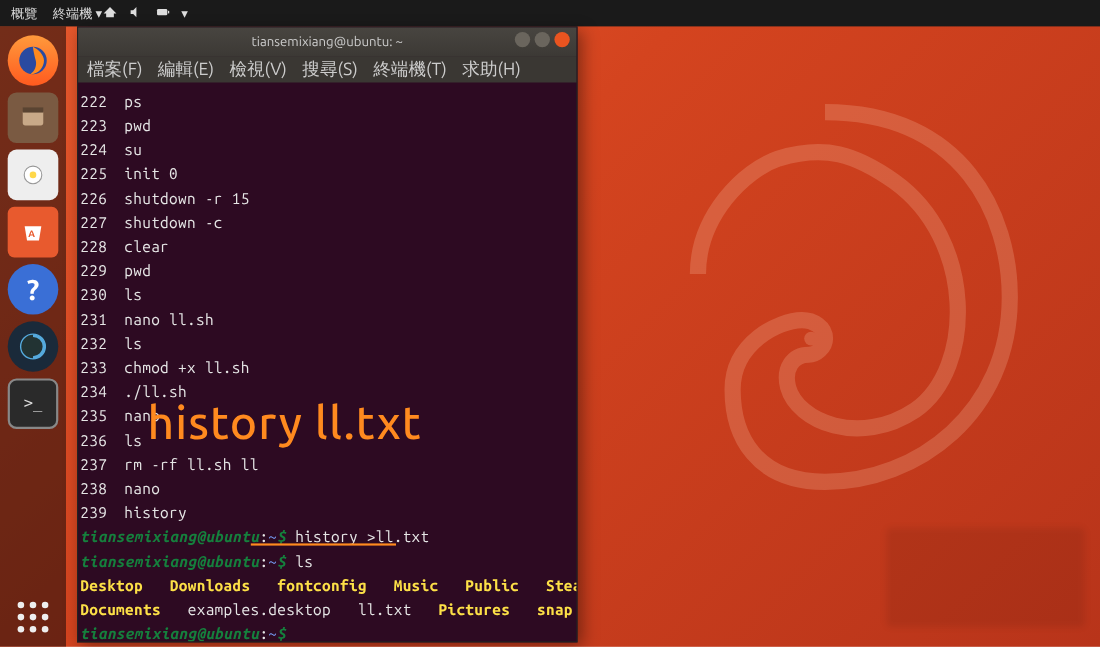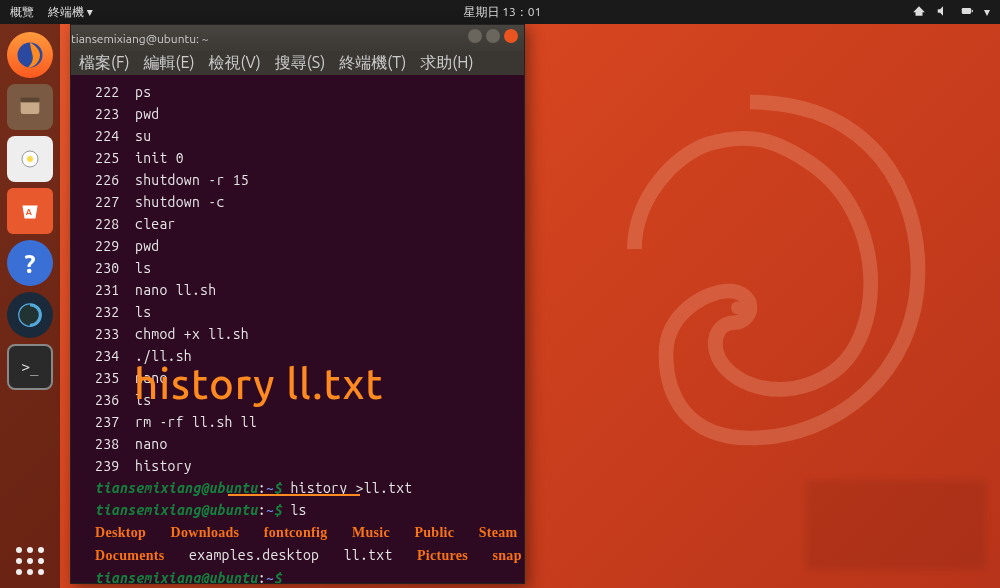--- a/index.html
+++ b/index.html
@@ -67,54 +67,54 @@
   width: 455px; height: 560px;
   background: #2d0a22;
   border: 1px solid #222;
   box-shadow: 4px 4px 14px rgba(0,0,0,0.4);
   display: flex;
   flex-direction: column;
 }
 .terminal .title-bar {
   height: 26px;
   background: linear-gradient(#484540, #3c3935);
-  display: flex; align-items: center; 
+  display: flex; align-items: center; justify-content: center;
   position: relative;
   color: #ccc; font-size: 12px;
 }
 .terminal .title-bar .controls {
   position: absolute; right: 6px; top: 4px;
   display: flex; gap: 4px;
 }
 .terminal .title-bar .controls span {
   width: 14px; height: 14px; border-radius: 50%;
   display: inline-block;
 }
 .terminal .menu-bar {
   height: 24px;
   background: #3a3733;
   display: flex; align-items: center;
   gap: 14px; padding: 0 8px;
   color: #ccc; font-size: 16px;
 }
 .terminal .body {
   flex: 1;
-  padding: 6px 24px;
+  padding: 6px 2px;
   font-family: "Ubuntu Mono", monospace;
   font-size: 14px;
   color: #e6e6e6;
   white-space: pre;
   overflow: hidden;
 }
 .terminal .body .line { line-height: 22px; letter-spacing: 0.3px; }
 .terminal .body .num { display: inline-block; width: 40px; }
 .terminal .body .prompt { color: #15803d; font-weight: bold; font-style: italic; }
 .terminal .body .path { color: #7aa4ff; }
 .terminal .body .cmd { color: #e6e6e6; }
-.terminal .body .dir { color: #f97316; font-weight: bold; font-family: Liberation Serif, serif; }
+.terminal .body .dir { color: #fde047; font-weight: bold; }
 
 .overlay-text {
   position: absolute;
   left: 134px; top: 360px;
   font-size: 42px;
   color: #ff8a1f;
   font-weight: 500;
   pointer-events: none;
   letter-spacing: 1px;
 }
@@ -138,23 +138,20 @@
 </head>
 <body>
 
 <div class="top-bar">
   <div class="left">
     <span>概覽</span>
     <span>
       <span>終端機</span>
       <span>▾</span>
     </span>
-  </div>
-  <div class="center">
-    <span>星期日 13：01</span>
   </div>
   <div class="right">
     <span>
       <svg width="14" height="14" viewBox="0 0 24 24">
           <path d="M12 4 2 14h4v6h12v-6h4z"></path>
         </svg>
     </span>
     <span>
       <svg width="14" height="14" viewBox="0 0 24 24">
           <path d="M3 9v6h4l5 5V4L7 9H3z"></path>

